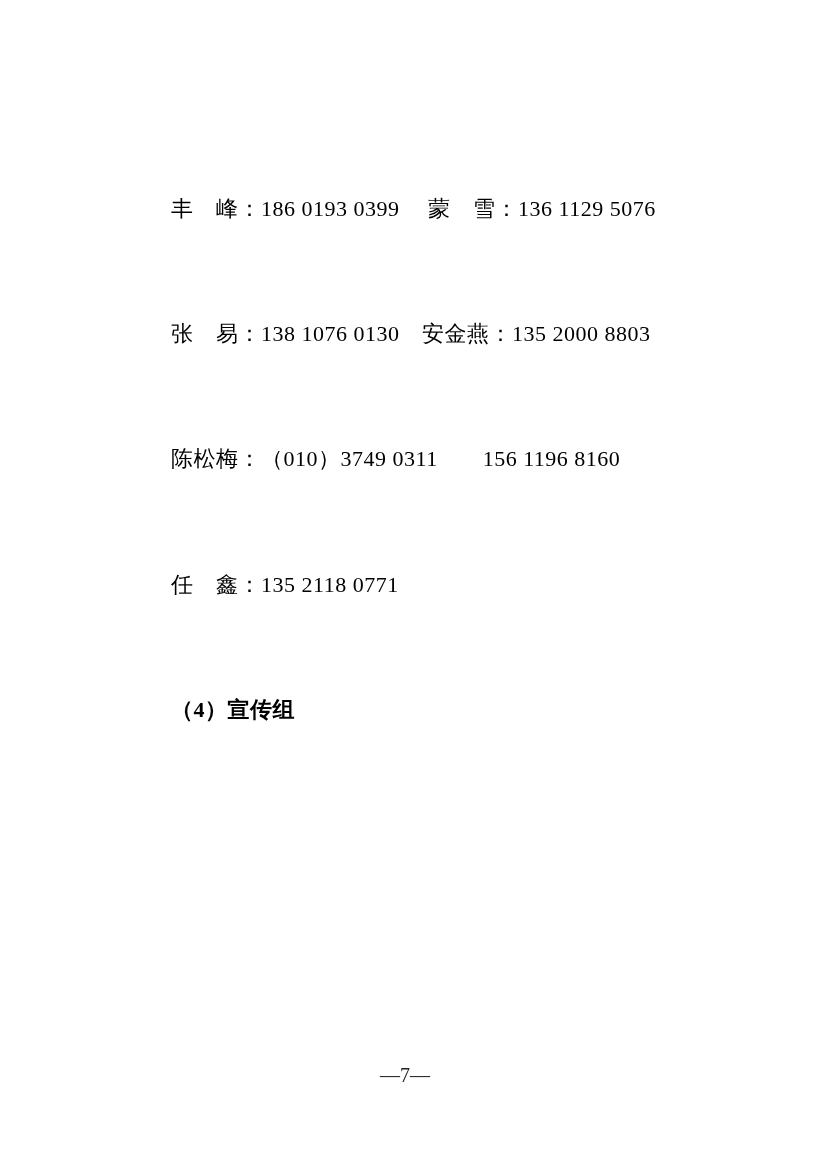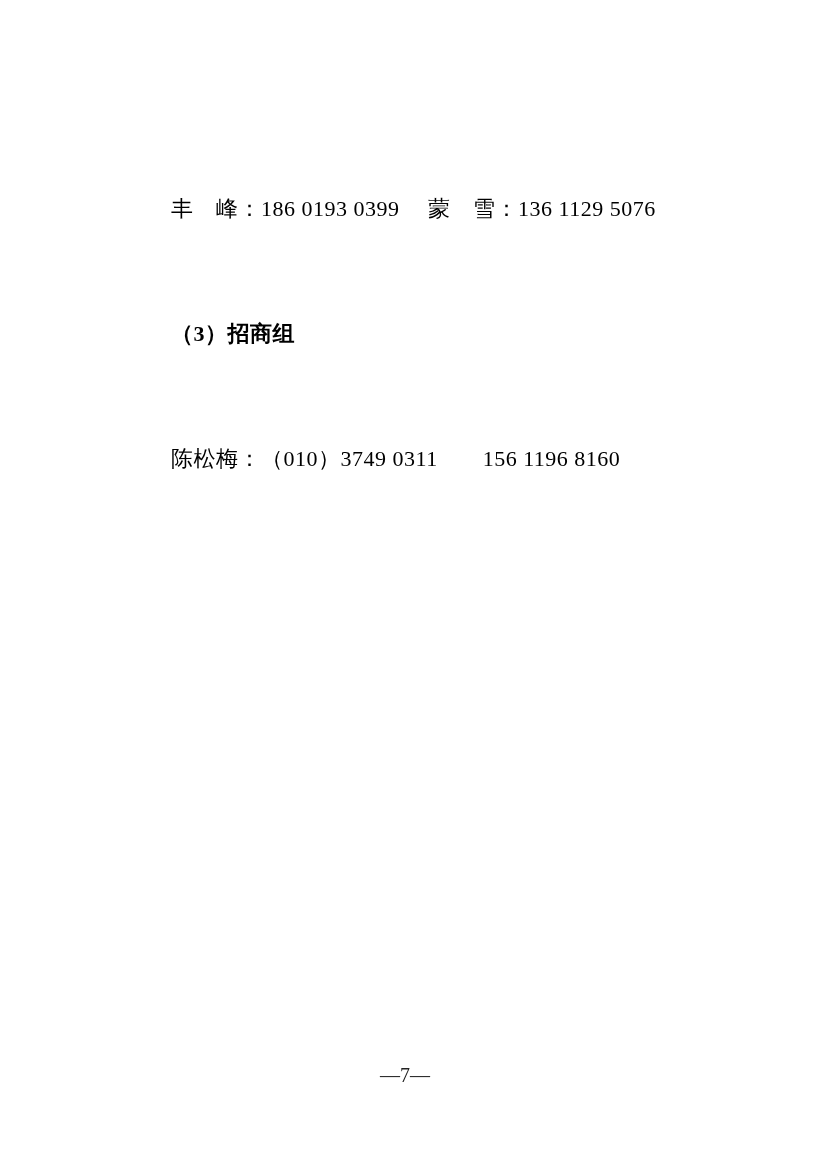--- a/index.html
+++ b/index.html
@@ -44,22 +44,24 @@
     font-size: 20px;
     color: #222222;
   }
 </style>
 </head>
 <body>
 
 <div class="page">
   <div class="doc-body">
     <div class="line ind">丰　峰：186 0193 0399　 蒙　雪：136 1129 5076</div>
-    <div class="line ind bold">（3）招商组</div>
+    <div class="line ind">张　易：138 1076 0130　安金燕：135 2000 8803</div>
     <div class="line ind">陈松梅：（010）3749 0311　　156 1196 8160</div>
+    <div class="line ind">任　鑫：135 2118 0771</div>
+    <div class="line ind bold">（4）宣传组</div>
     
     
     
     
     
     
     
     
     
     

